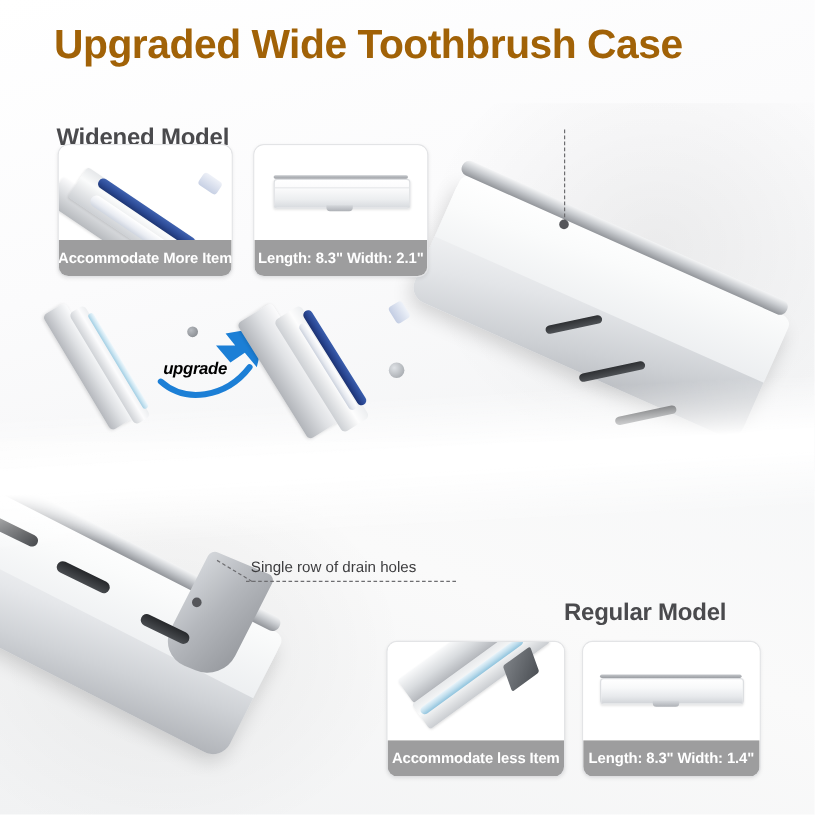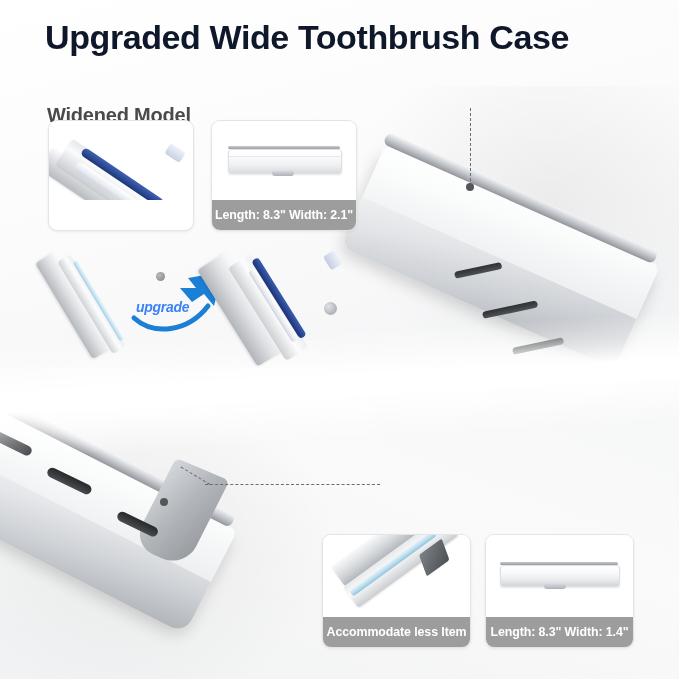--- a/index.html
+++ b/index.html
@@ -32,21 +32,21 @@
   }
   .soft-shadow-bot{
     position:absolute;left:0;bottom:0px;width:340px;height:300px;
     background:radial-gradient(ellipse at 40% 55%,rgba(0,0,0,0.05) 0%,rgba(0,0,0,0) 70%);
   }
 
   
   .title{
     position:absolute;left:45px;top:18px;width:600px;
     font-size:34px;font-weight:bold;letter-spacing:-0.4px;
-    color:#0f172a;line-height:1.15;white-space:nowrap;
+    color:#a16207;line-height:1.15;white-space:nowrap;
   }
   .sec-head{
     position:absolute;font-size:20px;font-weight:bold;color:#4a4a4d;
     letter-spacing:-0.2px;white-space:nowrap;
   }
   .sec-head.widened{left:47px;top:80px;margin-top:24px;}
   .sec-head.regular{left:470px;top:500px;}
 
   
   .anno{
@@ -237,21 +237,21 @@
   }
   .wide-case .hole{
     position:absolute;left:106px;top:50px;width:13px;height:13px;border-radius:50%;
     background:radial-gradient(circle at 35% 35%,#dfe2e6,#9a9ea3);
   }
 
   
   .upgrade-wrap{position:absolute;left:130px;top:266px;width:100px;height:72px;}
   .upgrade-word{
     position:absolute;left:6px;top:33px;font-size:14px;font-weight:bold;
-    color:#3b82f6;font-style:italic;letter-spacing:-0.3px;
+    color:#000000;font-style:italic;letter-spacing:-0.3px;
   }
 
   
   .hero-top{position:absolute;left:370px;top:96px;width:330px;height:300px;}
   .hero-top .body{
     position:absolute;left:14px;top:52px;width:300px;height:108px;
     transform:rotate(24deg);transform-origin:left top;border-radius:10px 10px 14px 14px;
     background:linear-gradient(168deg,#ffffff 0%,#f4f5f6 22%,#e3e5e8 48%,#cdd0d4 72%,#aeb1b6 100%);
     box-shadow:0 6px 16px rgba(0,0,0,.16);
   }
@@ -350,20 +350,21 @@
   <div class="sec-head widened">Widened Model</div>
 
   <div class="card c1">
     <div class="photo">
       <div class="lid"></div>
       <div class="base"></div>
       <div class="paste"></div>
       <div class="brush"></div>
       <div class="brush-head"></div>
     </div>
+    <div class="cap">Accommodate More Item</div>
   </div>
 
   <div class="card c2">
     <div class="photo">
       <div class="closed"></div>
       <div class="seam"></div>
       <div class="tab"></div>
     </div>
     <div class="cap">Length: 8.3" Width: 2.1"</div>
   </div>
@@ -388,24 +389,26 @@
     <div class="inner"></div>
     <div class="brush-w"></div>
     <div class="brush-b"></div>
     <div class="tip"></div>
     <div class="hole"></div>
   </div>
 
   <div class="leader-v"></div>
   <div class="leader-dot"></div>
 
+  <div class="anno bot">Single row of drain holes</div>
   <div class="leader-h"></div>
   <div class="leader-diag"></div>
   <div class="leader-dot2"></div>
 
+  <div class="sec-head regular">Regular Model</div>
 
   <div class="card c3">
     <div class="photo">
       <div class="lid"></div>
       <div class="base"></div>
       <div class="brush"></div>
       <div class="dark-notch"></div>
     </div>
     <div class="cap">Accommodate less Item</div>
   </div>

